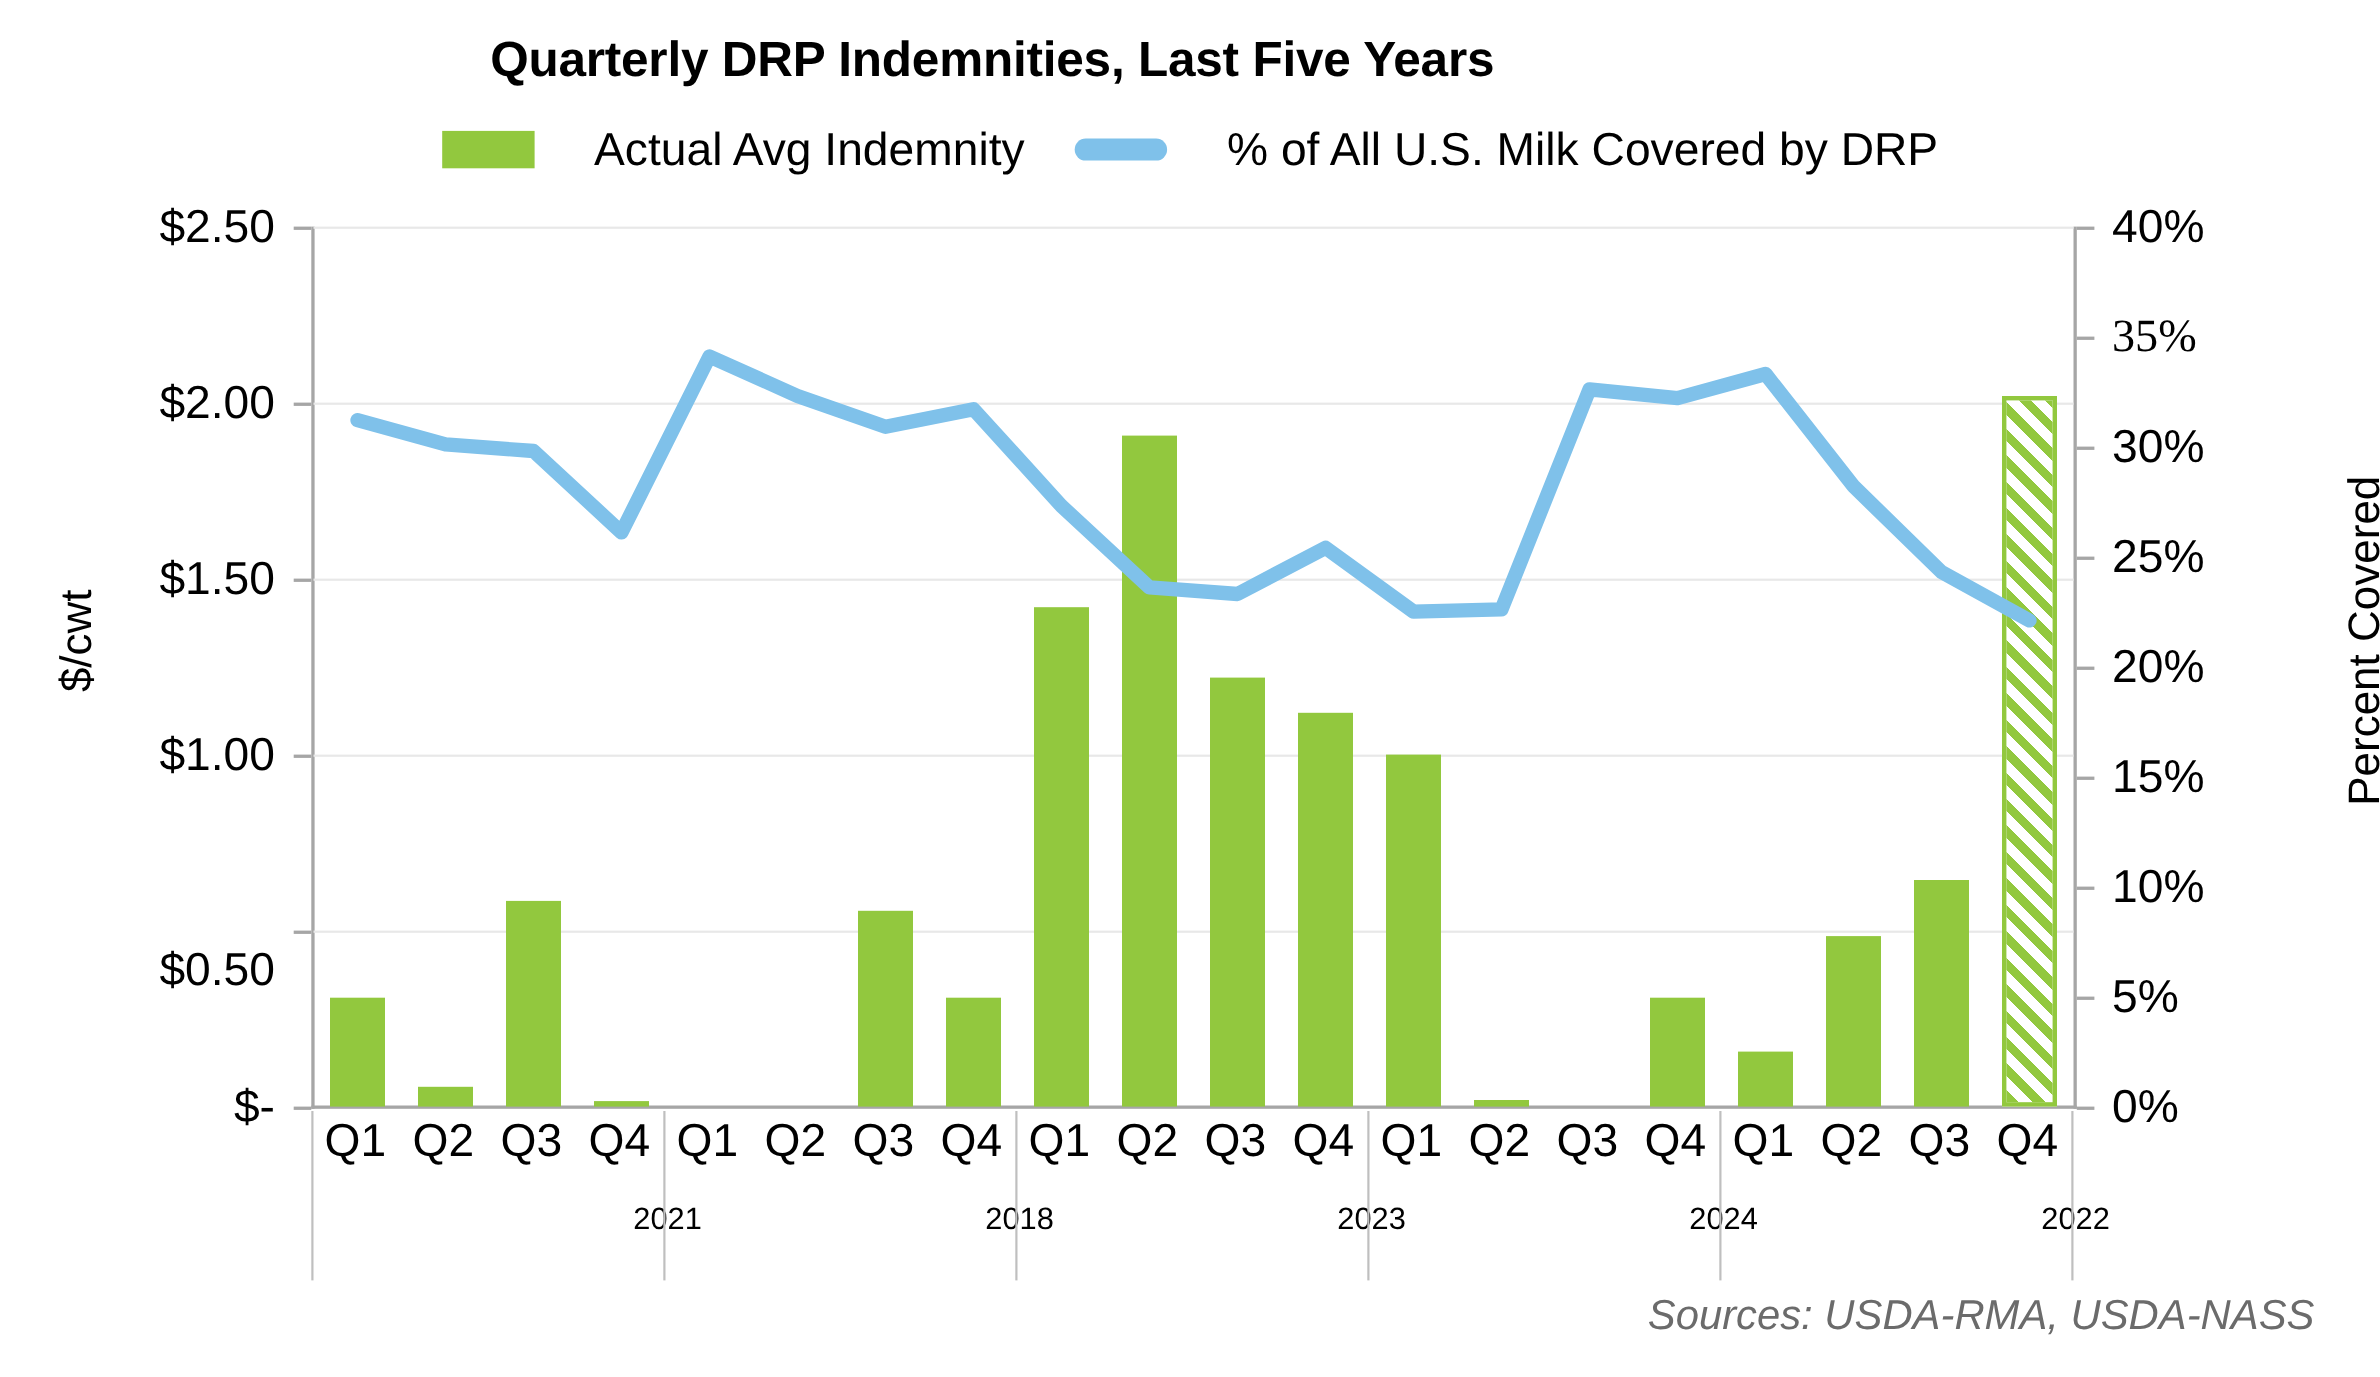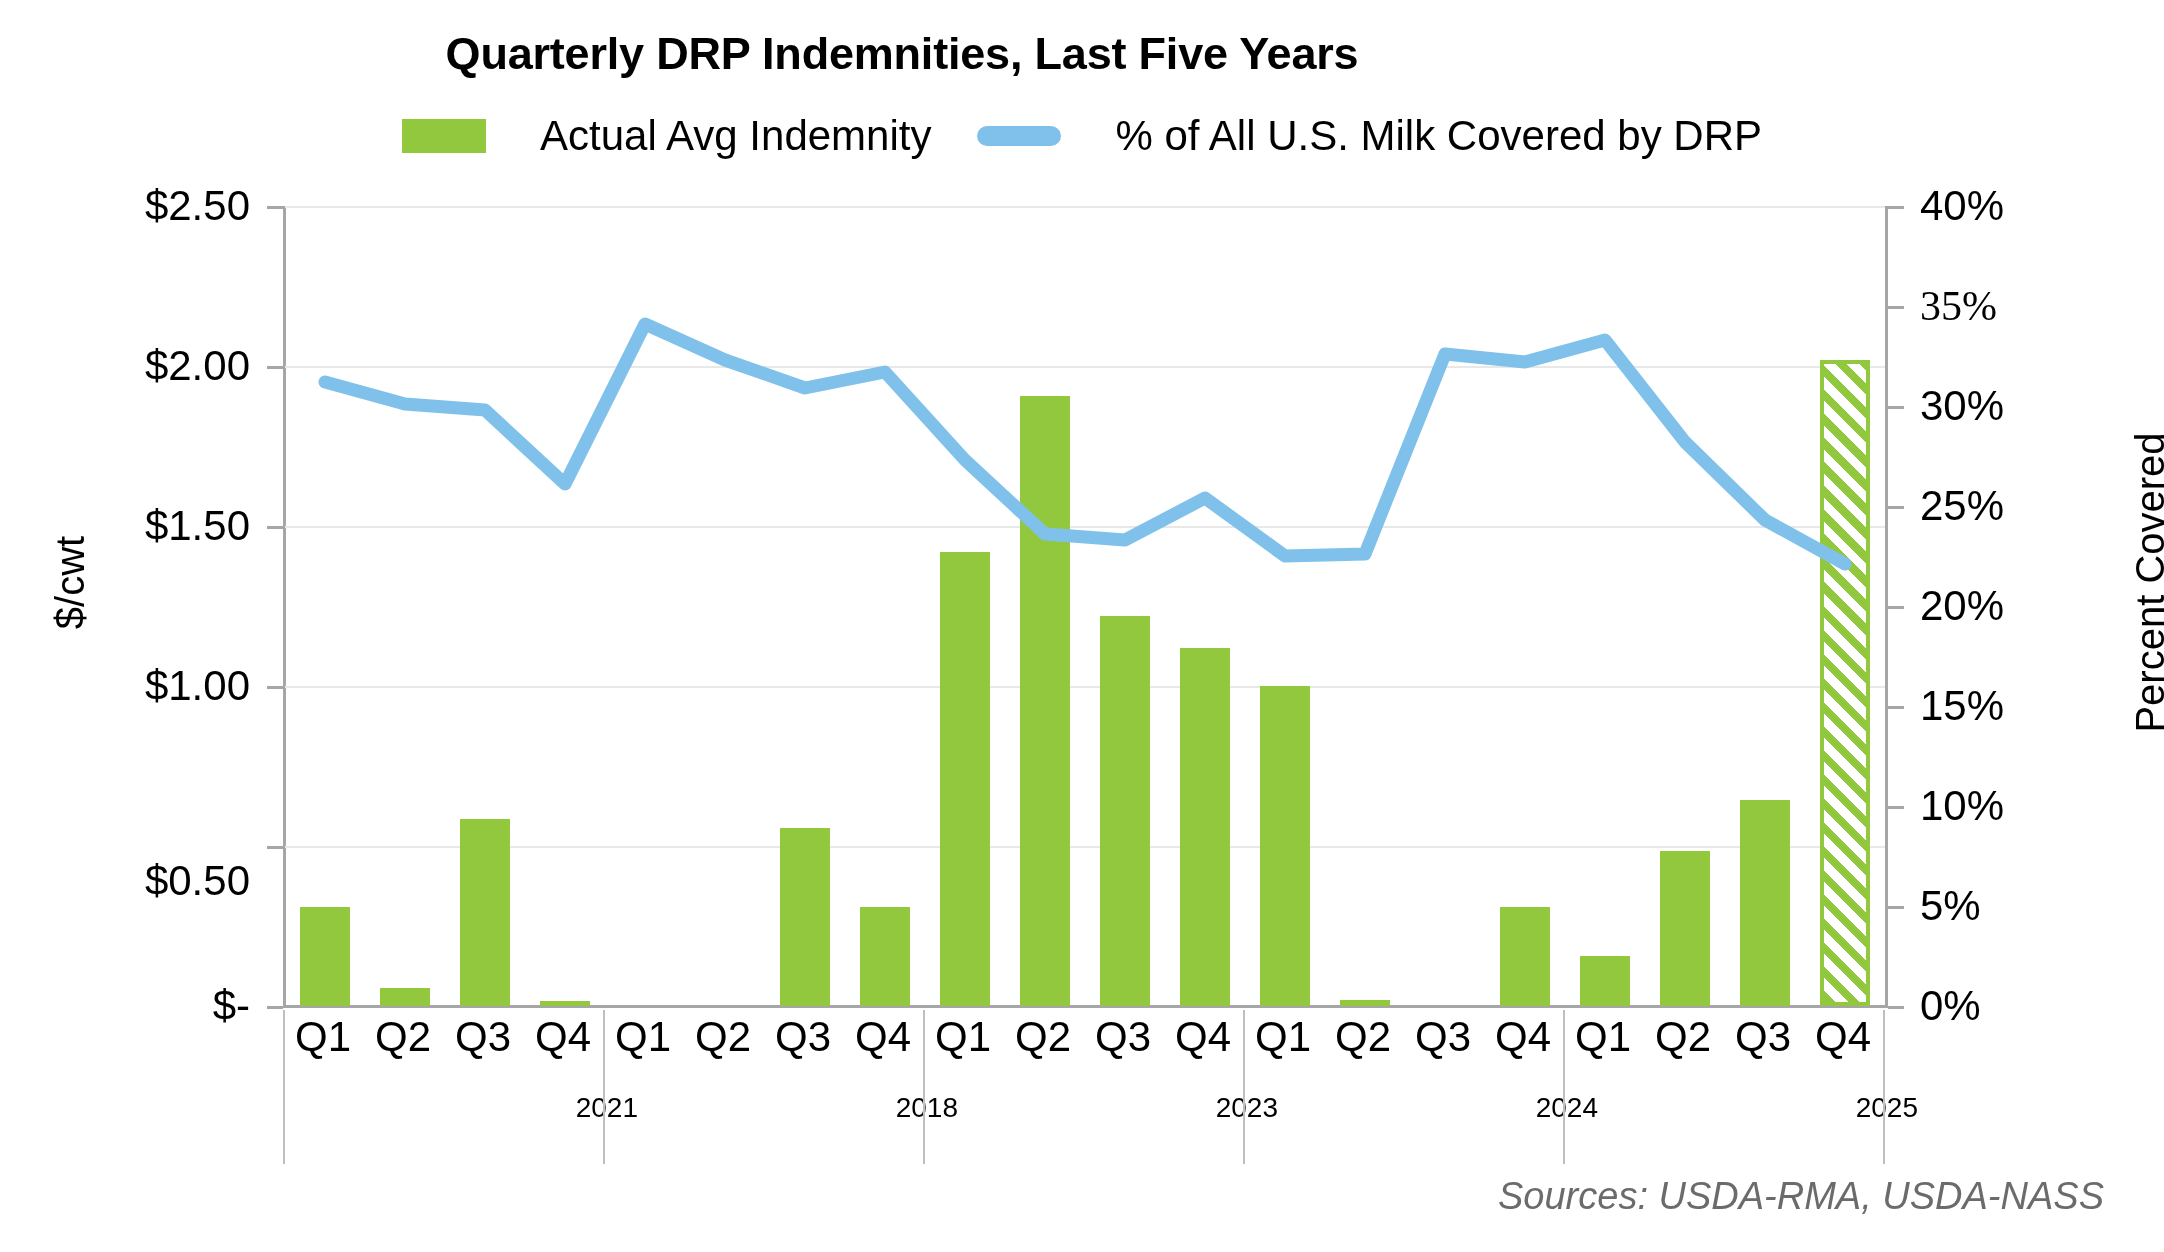--- a/index.html
+++ b/index.html
@@ -200,21 +200,21 @@
         <div class="xq" style="left: 1280px; width: 80px;">Q1</div>
         <div class="xq" style="left: 1360px; width: 80px;">Q2</div>
         <div class="xq" style="left: 1440px; width: 80px;">Q3</div>
         <div class="xq" style="left: 1520px; width: 80px;">Q4</div>
       </div>
     <div class="yearlabels" id="yearlabels">
         <div class="yr" style="left: 0px; width: 320px;">2021</div>
         <div class="yr" style="left: 320px; width: 320px;">2018</div>
         <div class="yr" style="left: 640px; width: 320px;">2023</div>
         <div class="yr" style="left: 960px; width: 320px;">2024</div>
-        <div class="yr" style="left: 1280px; width: 320px;">2025</div>
+        <div class="yr" style="left: 1280px; width: 320px;">2022</div>
       </div>
     <div id="seps">
         <div class="xedge" style="left: 0px;"></div>
         <div class="sep" style="left: 320px;"></div>
         <div class="sep" style="left: 640px;"></div>
         <div class="sep" style="left: 960px;"></div>
         <div class="sep" style="left: 1280px;"></div>
         <div class="xedge" style="left: 1600px;"></div>
       </div>
   </div>

